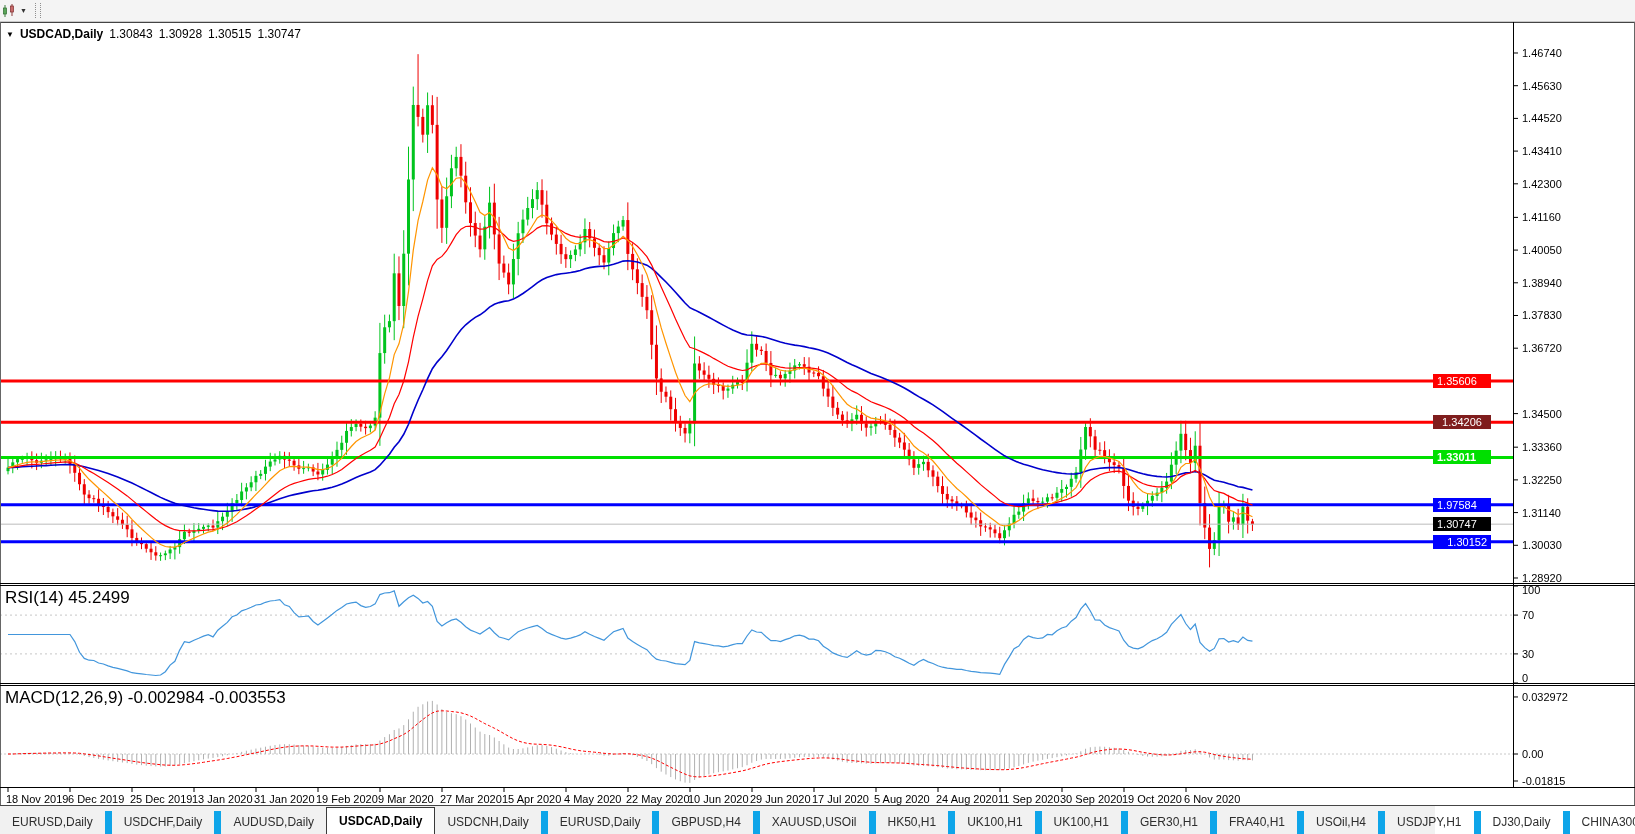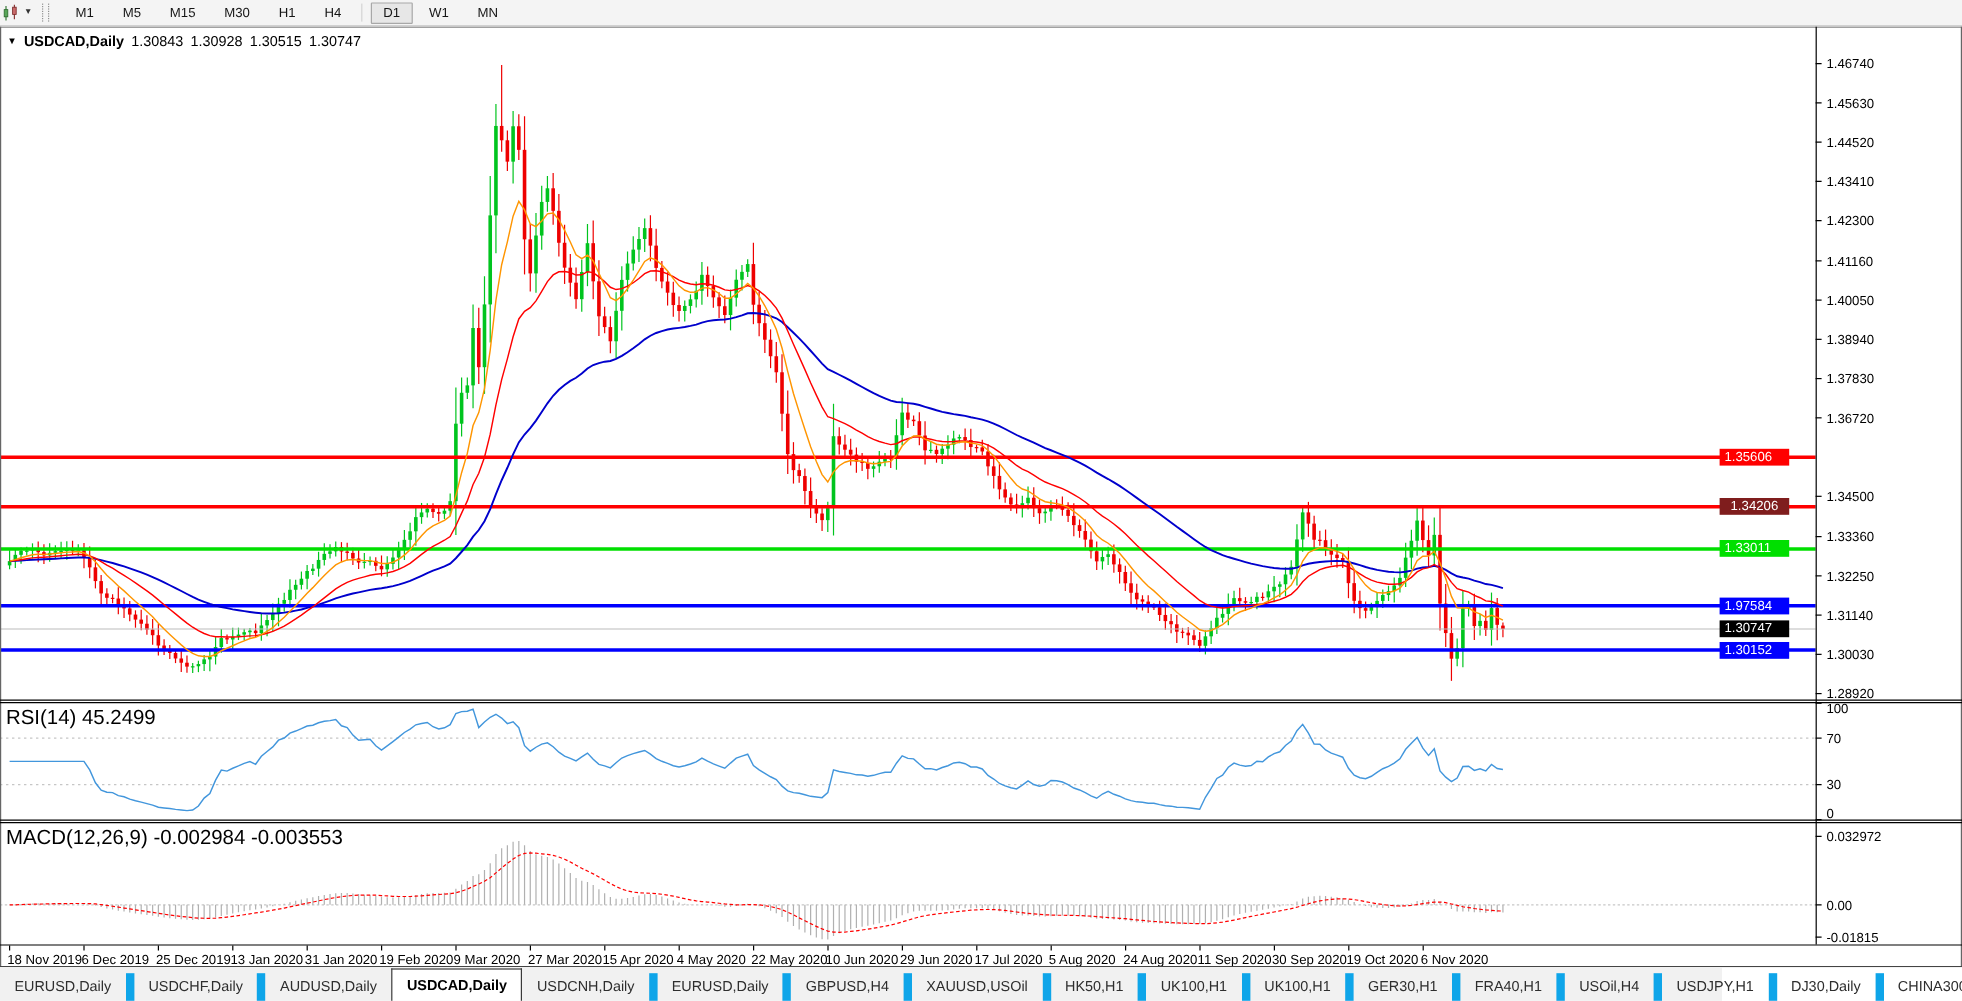--- a/index.html
+++ b/index.html
@@ -40,32 +40,20 @@
   <span class="tool-icon">
     <svg width="16" height="16" viewBox="0 0 16 16">
       <line x1="4" y1="2" x2="4" y2="14" stroke="#3a7a3a" stroke-width="1"></line>
       <rect x="2.5" y="5" width="3" height="6" fill="#59a659" stroke="#2d6b2d" stroke-width="0.7"></rect>
       <line x1="11" y1="1" x2="11" y2="13" stroke="#8a3a3a" stroke-width="1"></line>
       <rect x="9.5" y="3" width="3" height="6" fill="#c96a6a" stroke="#7c2b2b" stroke-width="0.7"></rect>
     </svg>
   </span>
   <span class="tool-caret">▼</span>
   <span class="grip"></span>
-  <span id="tf-buttons" style="display:flex;align-items:center">
-      <span class="tfb">M1</span>
-      <span class="tfb">M5</span>
-      <span class="tfb">M15</span>
-      <span class="tfb">M30</span>
-      <span class="tfb">H1</span>
-      <span class="tfb">H4</span>
-      <span class="vsep"></span>
-      <span class="tfb active">D1</span>
-      <span class="tfb">W1</span>
-      <span class="tfb">MN</span>
-    </span>
 </div>
 
 <div class="chart-window">
   <svg id="chart-svg" width="1635" height="784">
       <g>
         <line x1="8" y1="436.60128212587455" x2="8" y2="452.37884816615207" stroke="#00C41E" stroke-width="1"></line>
         <rect x="6.5" y="445.61577697475036" width="3" height="3.535348054907786" fill="#00C41E"></rect>
         <line x1="12.768" y1="435.0126759617186" x2="12.768" y2="451.24866917340466" stroke="#00C41E" stroke-width="1"></line>
         <rect x="11.268" y="440.3615550649993" width="3" height="5.254221909751038" fill="#00C41E"></rect>
         <line x1="17.536" y1="434.3007667292261" x2="17.536" y2="447.75907669477346" stroke="#00C41E" stroke-width="1"></line>
@@ -985,23 +973,23 @@
     <span class="hdr-num">1.30515</span>
     <span class="hdr-num">1.30747</span>
   </div>
 
   <div class="pane-label" id="rsi-label" style="top:566px">RSI(14) 45.2499</div>
   <div class="pane-label" id="macd-label" style="top:666px">MACD(12,26,9) -0.002984 -0.003553</div>
 
   <div id="badges">
       <div class="badge" style="background: rgb(255, 0, 0); top: 352px;">1.35606</div>
       <div class="badge" style="background: #7f1d1d; top: 393px; text-align: center;">1.34206</div>
-      <div class="badge" style="background: rgb(0, 223, 0); top: 428px;">1.33011</div>
+      <div class="badge" style="background: rgb(0, 223, 0); top: 428px; font-weight: bold;">1.33011</div>
       <div class="badge" style="background: rgb(0, 0, 255); top: 476px;">1.97584</div>
-      <div class="badge" style="background: rgb(0, 0, 255); top: 513px;">1.30152</div>
+      <div class="badge" style="background: rgb(0, 0, 255); top: 513px; text-align: right;">1.30152</div>
       <div class="badge" style="background: rgb(0, 0, 0); top: 495px;">1.30747</div>
     </div>
 </div>
 
 <div class="tabbar">
   <span id="tabs" style="display:flex;align-items:flex-end">
       <span class="tab">EURUSD,Daily</span>
       <span class="tab">USDCHF,Daily</span>
       <span class="tab">AUDUSD,Daily</span>
       <span class="tab active">USDCAD,Daily</span>

